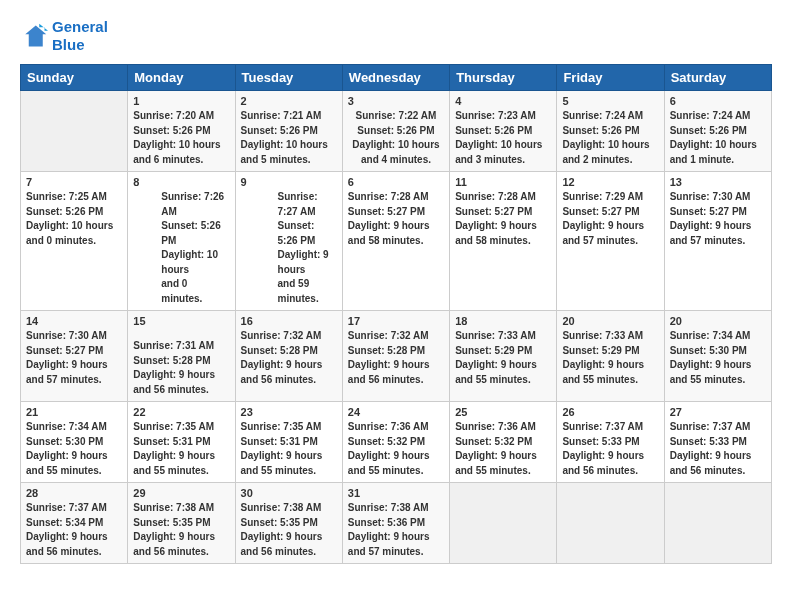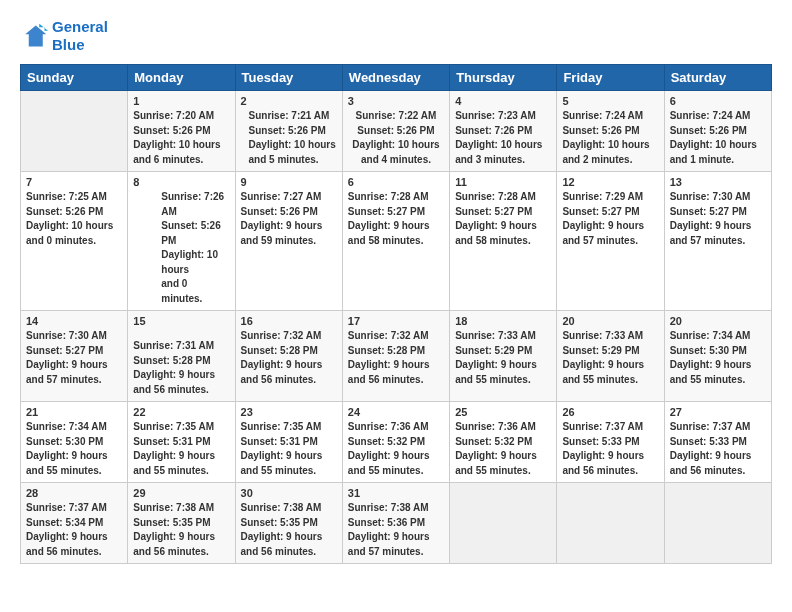--- a/index.html
+++ b/index.html
@@ -130,36 +130,36 @@
           <td class="empty-cell"></td>
           <td>
             <span class="day-num">1</span>
             <div class="day-info" style="white-space: pre-line;">Sunrise: 7:20 AM
 Sunset: 5:26 PM
 Daylight: 10 hours
 and 6 minutes.</div>
           </td>
           <td>
             <span class="day-num">2</span>
-            <div class="day-info" style="white-space: pre-line; margin-left: 8px;">Sunrise: 7:21 AM
+            <div class="day-info" style="white-space: pre-line;">Sunrise: 7:21 AM
 Sunset: 5:26 PM
 Daylight: 10 hours
 and 5 minutes.</div>
           </td>
           <td>
             <span class="day-num">3</span>
             <div class="day-info" style="white-space: pre-line; text-align: center;">Sunrise: 7:22 AM
 Sunset: 5:26 PM
 Daylight: 10 hours
 and 4 minutes.</div>
           </td>
           <td>
             <span class="day-num">4</span>
             <div class="day-info" style="white-space: pre-line;">Sunrise: 7:23 AM
-Sunset: 7:26 PM
+Sunset: 5:26 PM
 Daylight: 10 hours
 and 3 minutes.</div>
           </td>
           <td>
             <span class="day-num">5</span>
             <div class="day-info" style="white-space: pre-line;">Sunrise: 7:24 AM
 Sunset: 5:26 PM
 Daylight: 10 hours
 and 2 minutes.</div>
           </td>
@@ -181,21 +181,21 @@
           </td>
           <td>
             <span class="day-num">8</span>
             <div class="day-info" style="white-space: pre-line; margin-left: 28px;">Sunrise: 7:26 AM
 Sunset: 5:26 PM
 Daylight: 10 hours
 and 0 minutes.</div>
           </td>
           <td>
             <span class="day-num">9</span>
-            <div class="day-info" style="white-space: pre-line;">Sunrise: 7:27 AM
+            <div class="day-info" style="white-space: pre-line; margin-left: 37px;">Sunrise: 7:27 AM
 Sunset: 5:26 PM
 Daylight: 9 hours
 and 59 minutes.</div>
           </td>
           <td>
             <span class="day-num">6</span>
             <div class="day-info" style="white-space: pre-line;">Sunrise: 7:28 AM
 Sunset: 5:27 PM
 Daylight: 9 hours
 and 58 minutes.</div>

